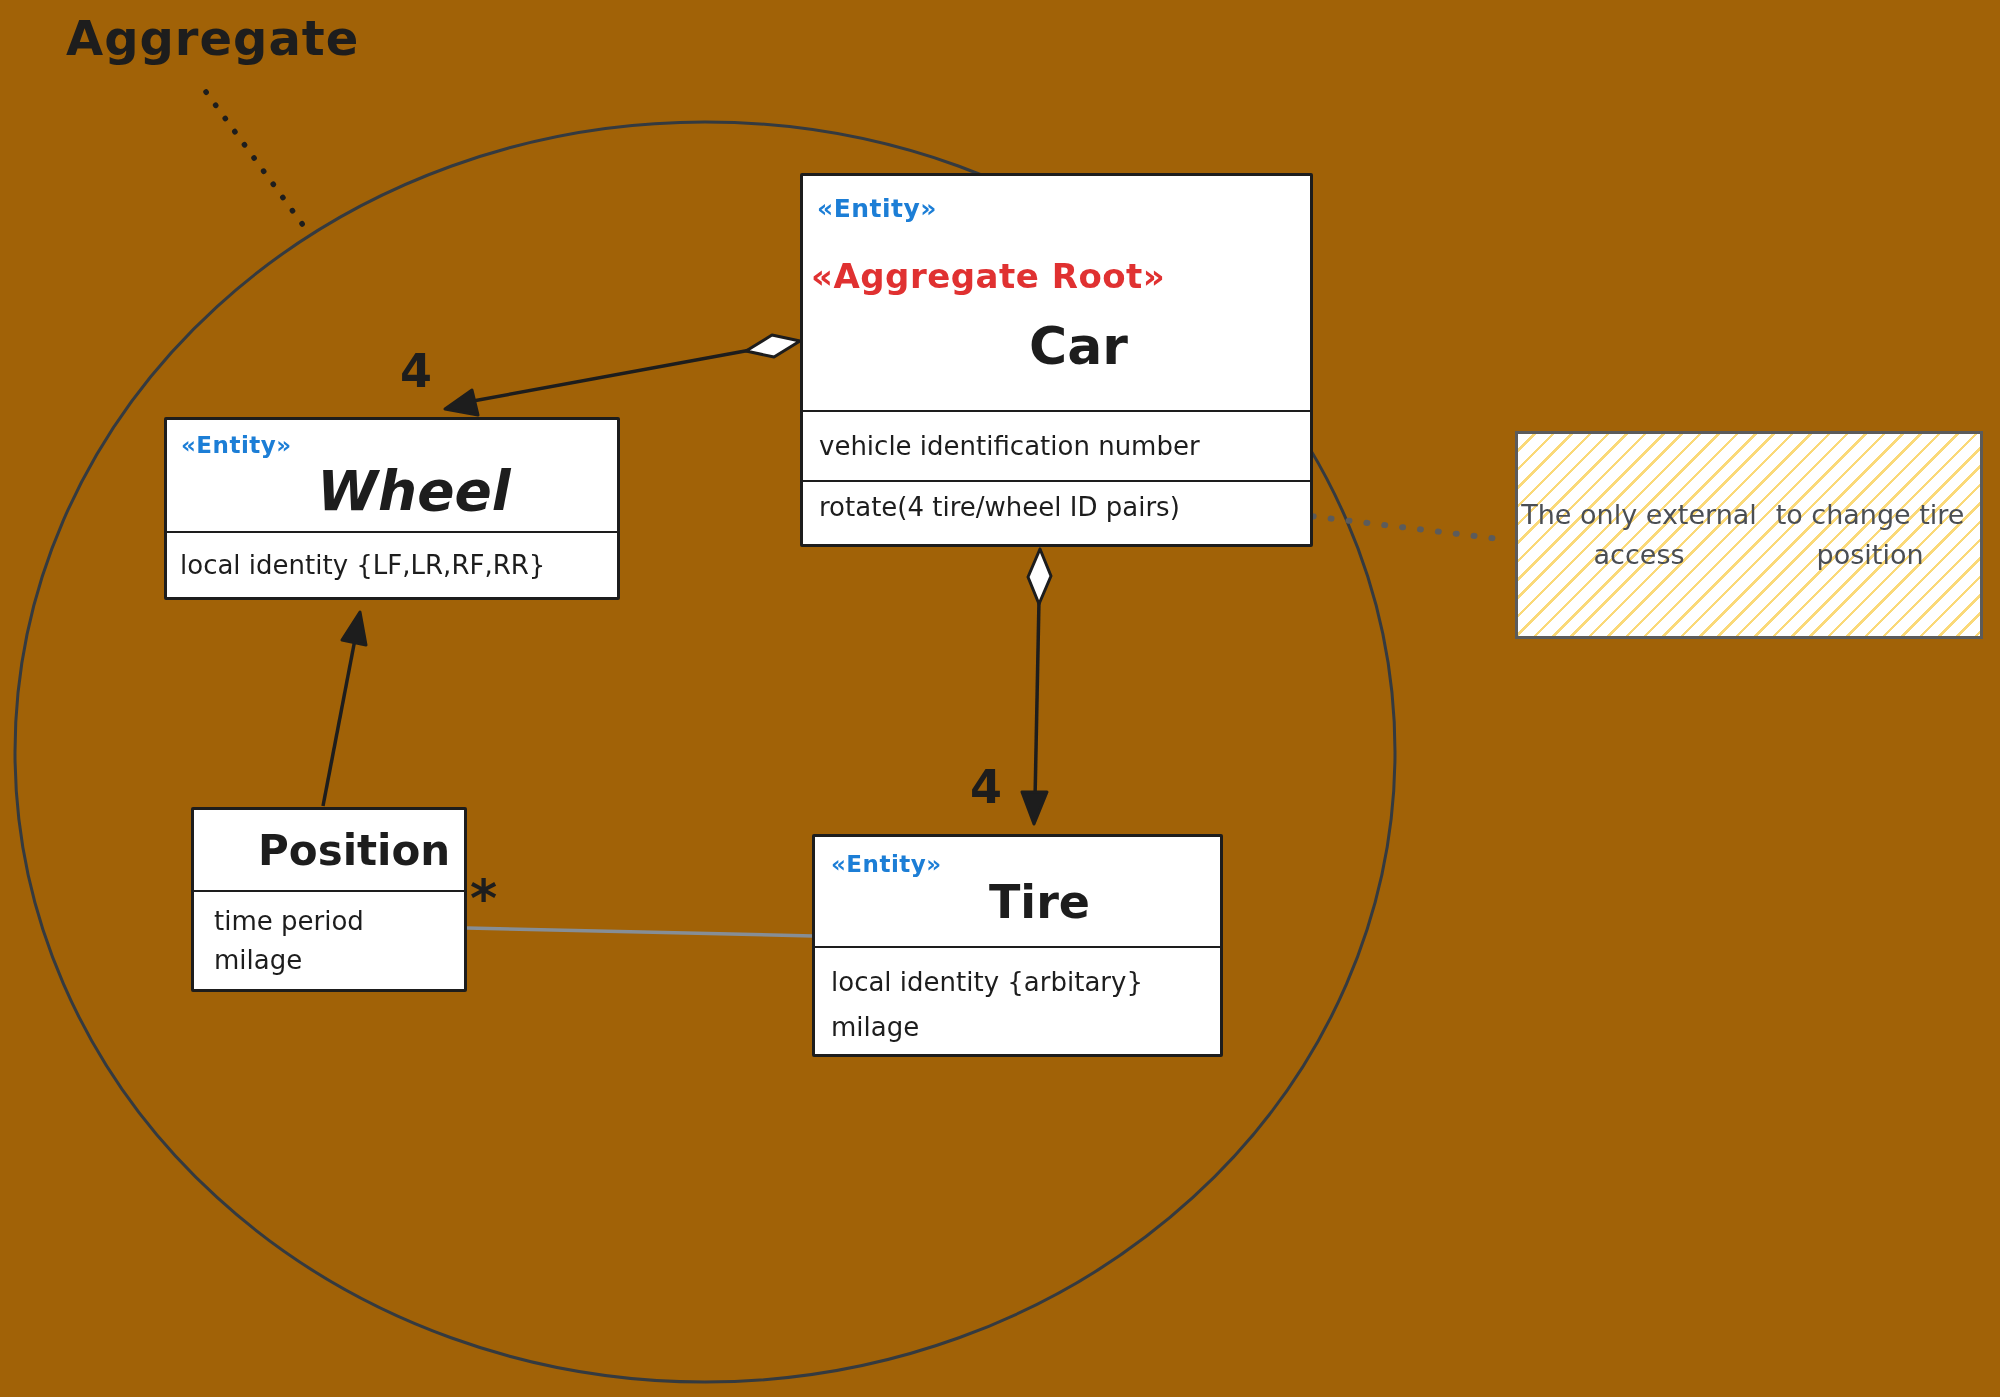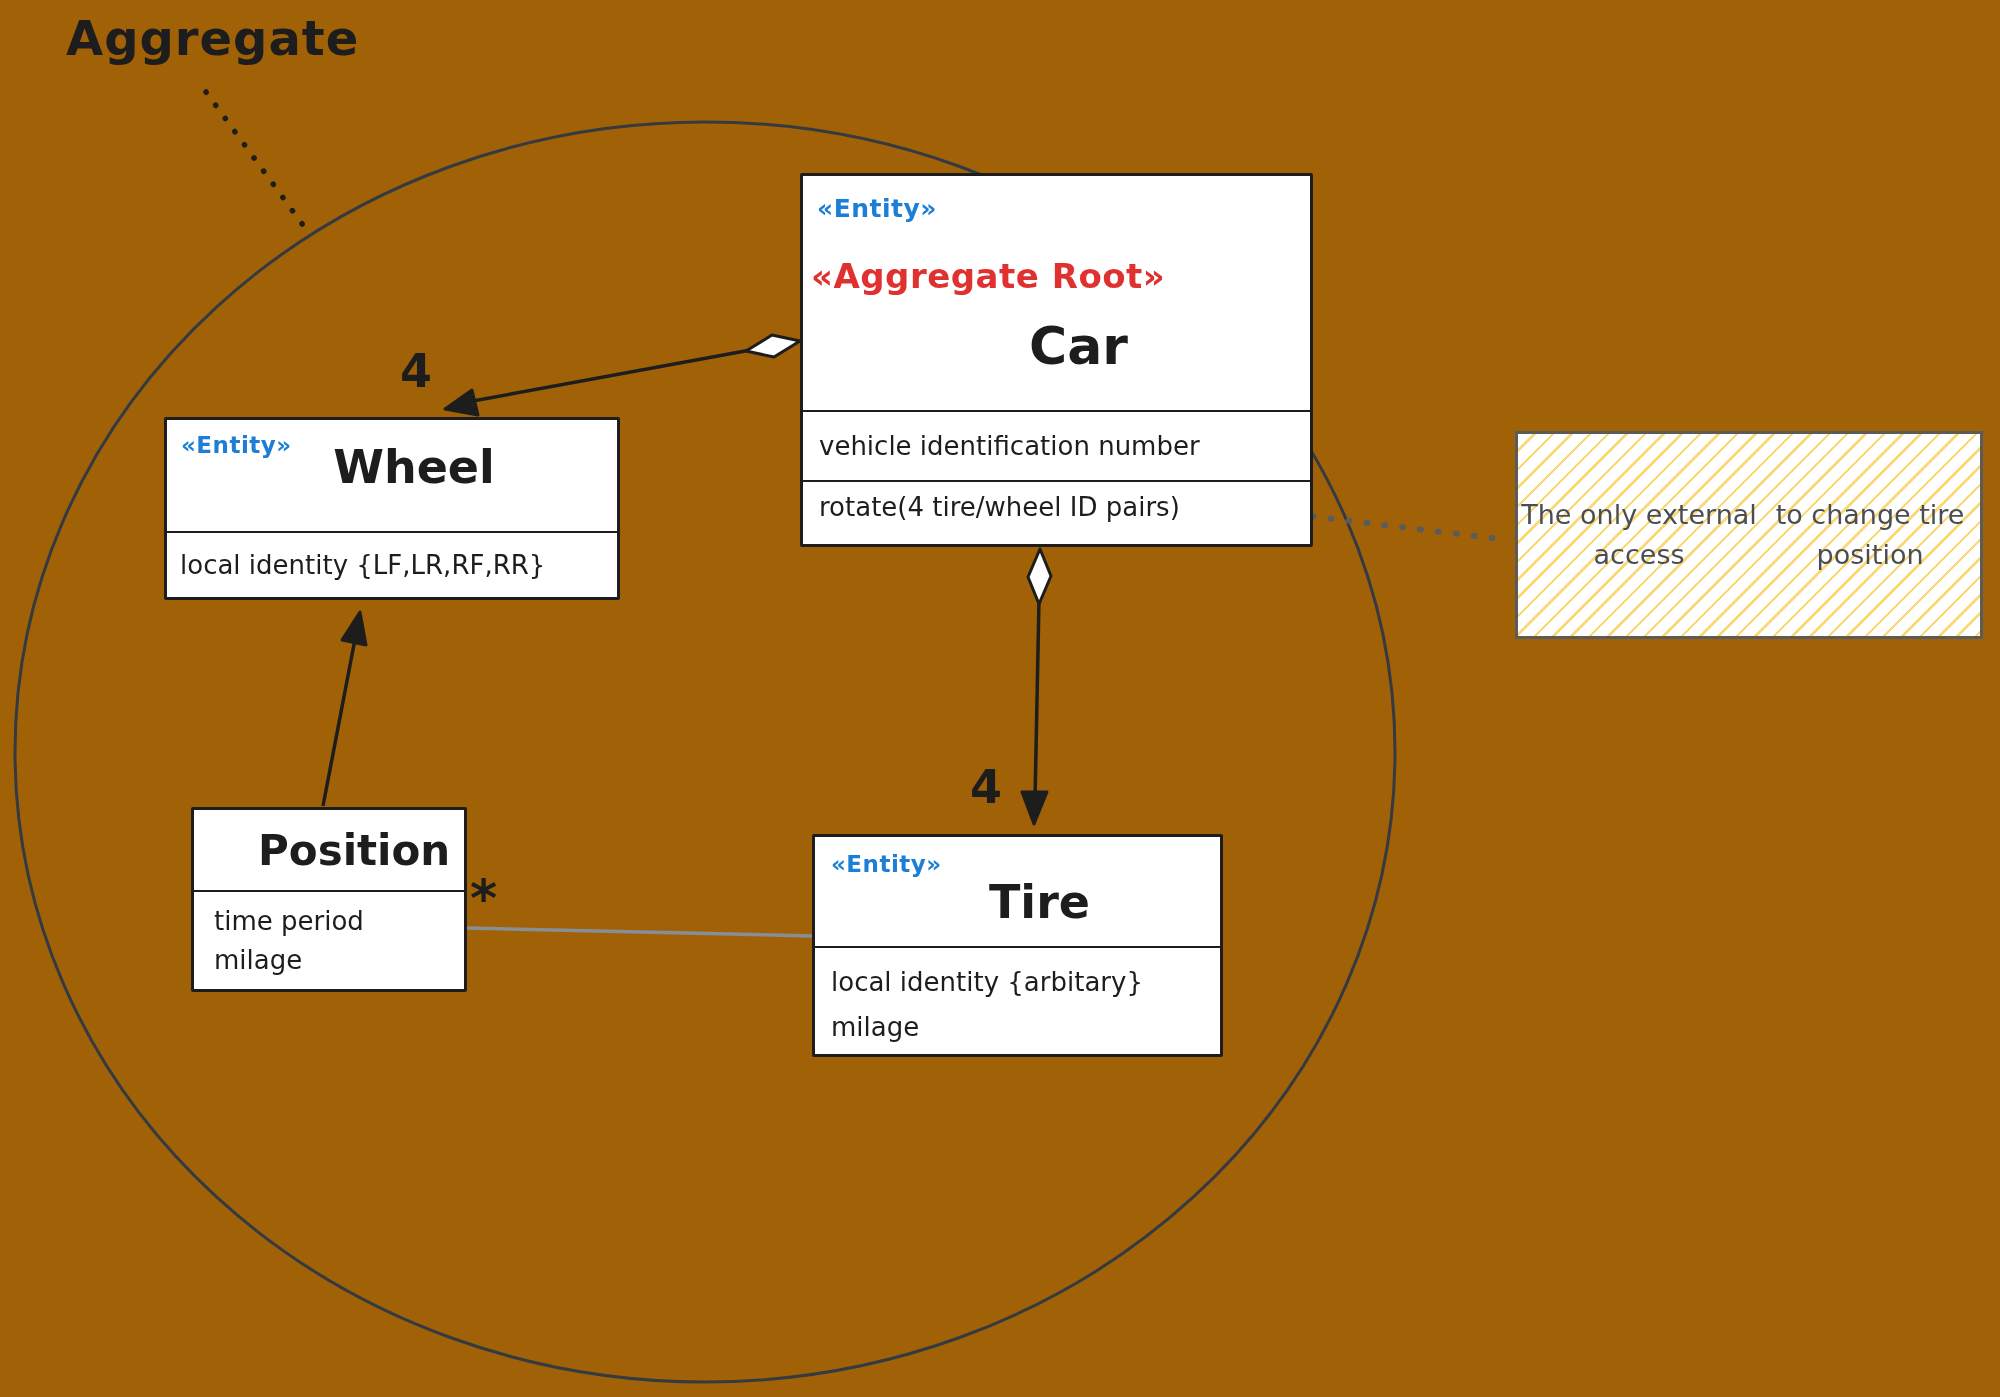--- a/index.html
+++ b/index.html
@@ -59,21 +59,21 @@
   .box-car .st-entity { left: 14px; top: 18px; }
   .box-car .st-root   { left: 8px;  top: 80px; }
   .box-car .class-name { top: 140px; font-size: 52px; }
   .box-car .attrs { height: 70px; display: flex; align-items: center; padding: 0 16px; }
   .box-car .ops   { height: 52px; display: flex; align-items: center; padding: 0 16px; }
 
   
   .box-wheel { left: 164px; top: 417px; width: 456px; height: 183px; }
   .box-wheel .uml-title { height: 111px; }
   .box-wheel .st-entity { left: 14px; top: 12px; font-size: 23px; }
-  .box-wheel .class-name { top: 20px; font-size: 46px; }
+  .box-wheel .class-name { top: 39px; font-size: 55px; font-style: italic; }
   .box-wheel .attrs { height: 66px; display: flex; align-items: center; padding: 0 13px; }
 
   
   .box-position { left: 191px; top: 807px; width: 276px; height: 185px; }
   .box-position .uml-title { height: 80px; }
   .box-position .class-name { text-align: left; left: 20px; top: 16px; font-size: 42px; }
   .box-position .attrs { height: 99px; padding: 10px 0 0 20px; line-height: 39px; }
 
   
   .box-tire { left: 812px; top: 834px; width: 411px; height: 223px; }

